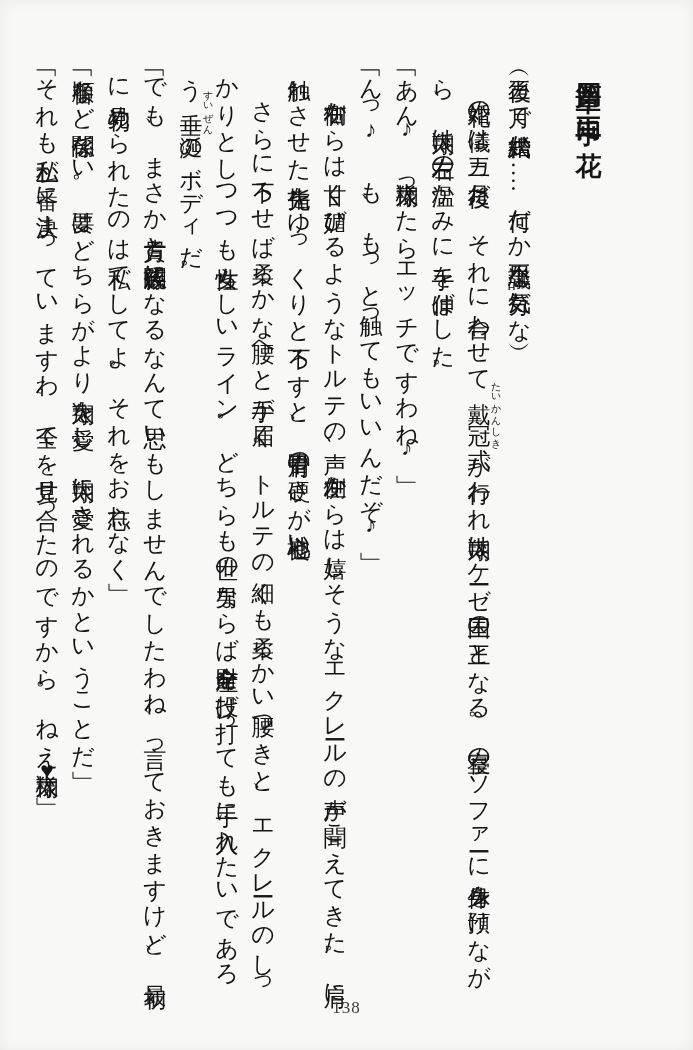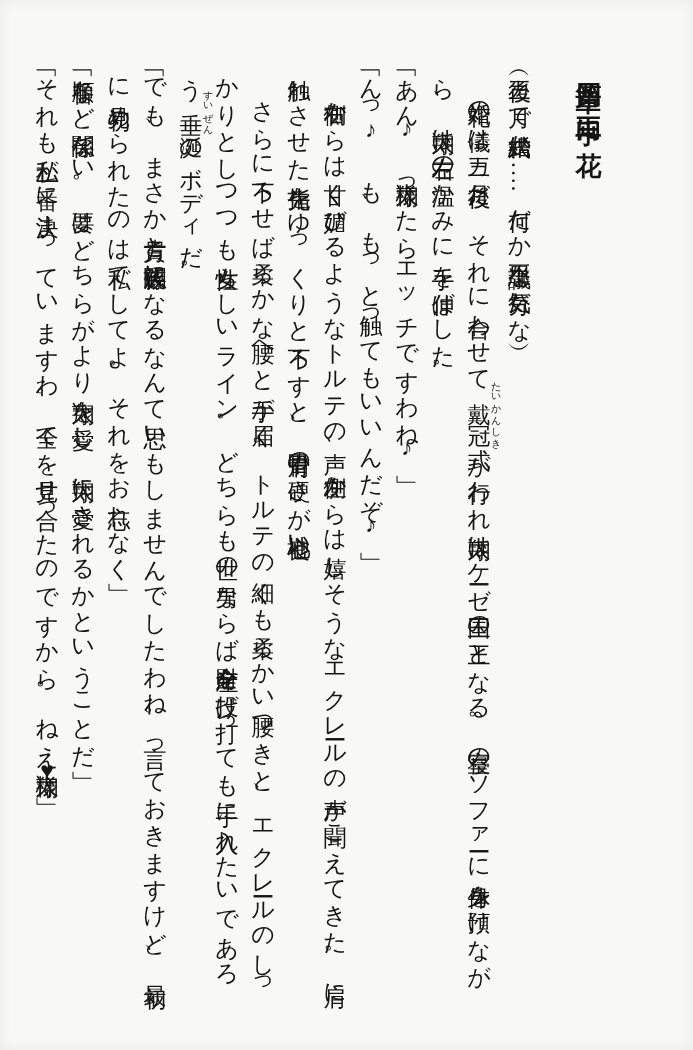--- a/index.html
+++ b/index.html
@@ -60,13 +60,14 @@
   }
 </style>
 </head>
 <body>
 
 <div class="page">
   <div class="text-block">
     <h1 class="chapter-title">第四章　両手に花</h1>
     <div style="display:contents;"><p class="para">（後三カ月で結婚式か……何だか不思議な気分だな）</p><p class="para indent">婚礼の儀は三カ月後だ。それに合わせて<ruby>戴冠式<rt>たいかんしき</rt></ruby>が行われ翔太はケーゼ王国の王となる。寝室のソファーに身体を預けながら、翔太は左右の温かみに手を伸ばした。</p><p class="para">「あん♪　翔太様ったらエッチですわね♪」</p><p class="para">「んっ♪　も、もっと触ってもいいんだぞ♪」</p><p class="para indent">右側からは甘く媚びるようなトルテの声、左側からは嬉しそうなエクレールの声が聞こえてきた。肩に触れさせた指先をゆっくりと下ろすと、肩甲骨の硬さが心地良い。</p><p class="para indent">さらに下ろせば柔らかな腰へと手が届く。トルテの細くも柔らかい腰つきと、エクレールのしっかりとしつつも女性らしいライン。どちらも世の男ならば全財産を投げ打っても手に入れたいであろう<ruby>垂涎<rt>すいぜん</rt></ruby>のボディだ。</p><p class="para">「でも、まさか貴方と親族関係になるなんて思いもしませんでしたわね。言っておきますけど、最初に見初められたのは私でしてよ。それをお忘れなく」</p><p class="para">「順番など関係ない。要はどちらがより翔太を愛し、翔太に愛されるかということだ」</p><p class="para">「それも私が一番に決まっていますわ。全てを見せ合ったのですから。ねえ翔太様♥」</p></div>
   </div>
+  <div class="page-number">138</div>
 </div>
 
 </body></html>

